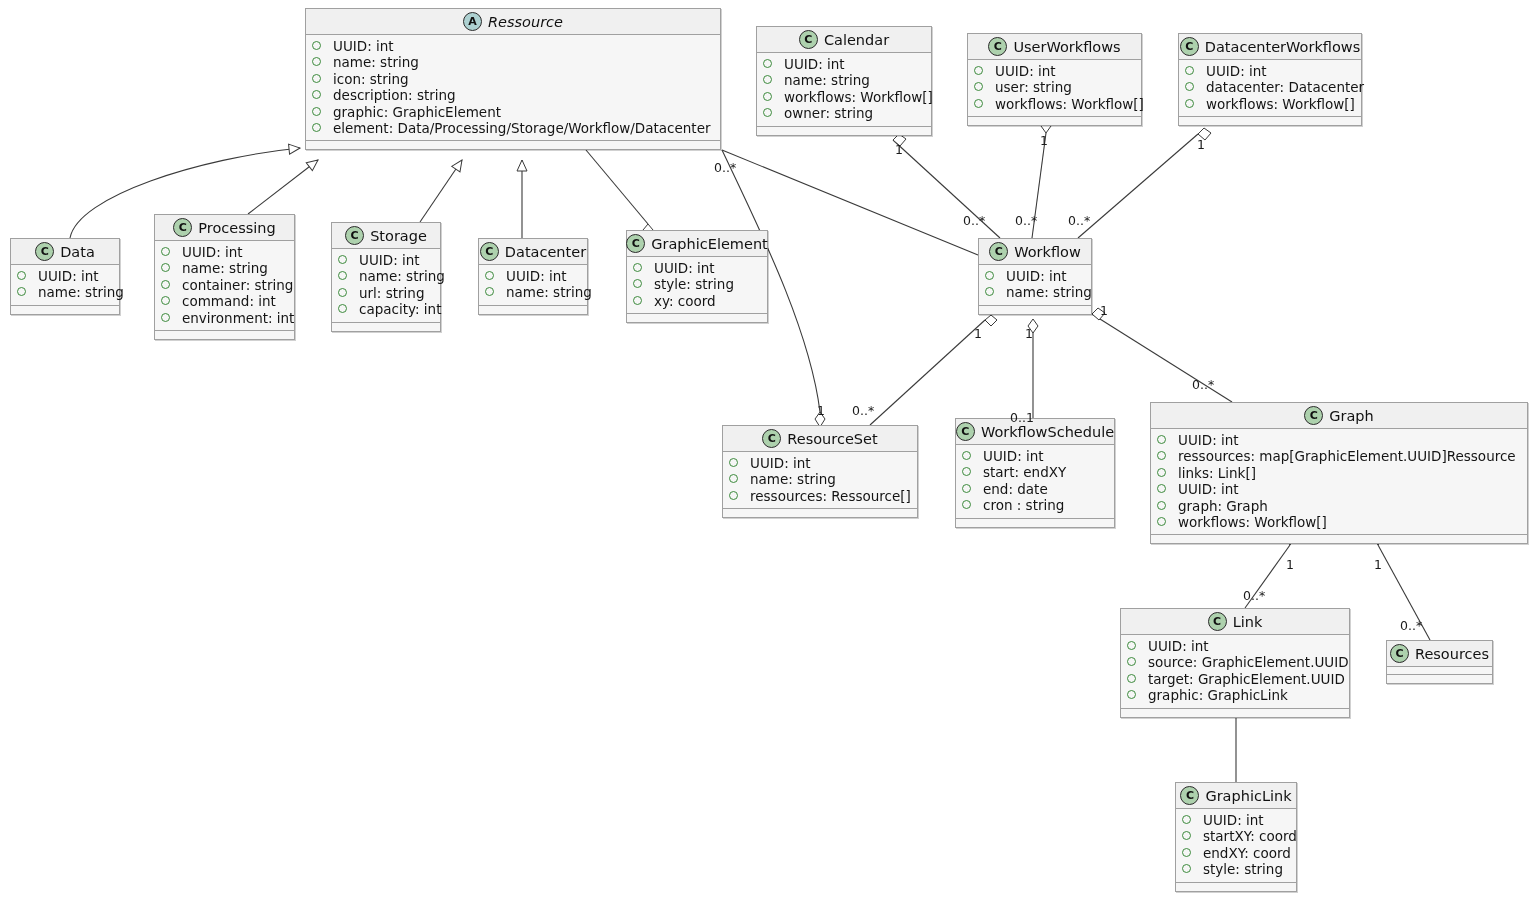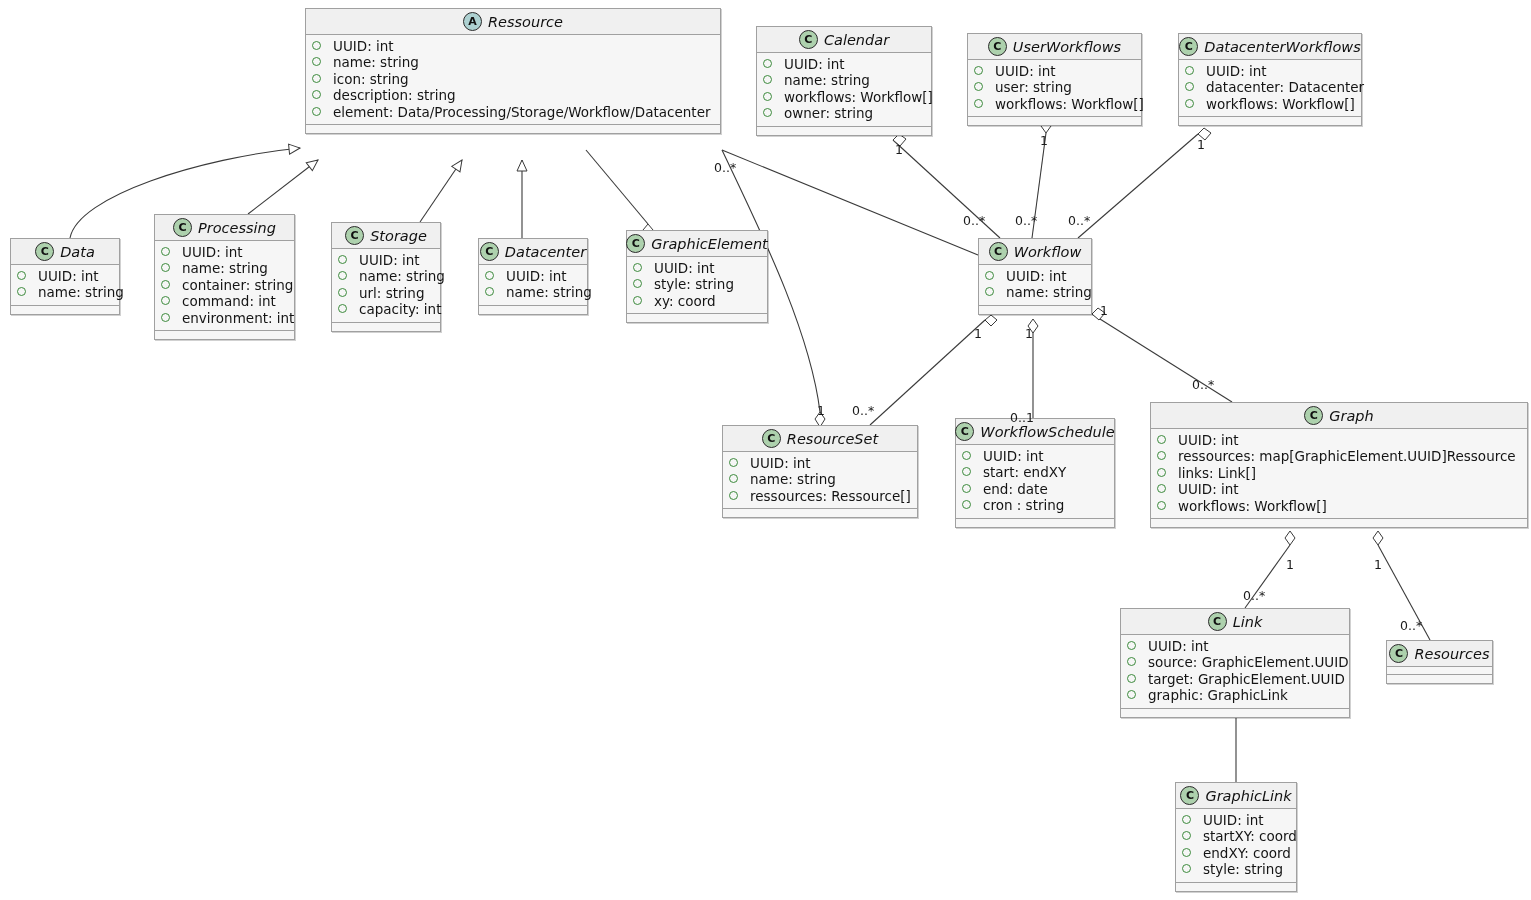--- a/index.html
+++ b/index.html
@@ -46,21 +46,20 @@
     color: #1a1a1a;
     white-space: nowrap;
   }
   .uml-header.abstract .uml-title {
     font-style: italic;
     text-align: right;
   }
   .uml-title {
     font-size: 14.5px;
     color: #111;
-    font-style: italic;
   }
   .badge {
     width: 17px;
     height: 17px;
     border-radius: 50%;
     border: 1px solid #2b2b2b;
     display: inline-flex;
     align-items: center;
     justify-content: center;
     font-size: 11px;
@@ -220,20 +219,24 @@
           <div class="attr">
             <span class="vis-pub"></span>
             <span>icon: string</span>
           </div>
           <div class="attr">
             <span class="vis-pub"></span>
             <span>description: string</span>
           </div>
           <div class="attr">
             <span class="vis-pub"></span>
+            <span>graphic: GraphicElement</span>
+          </div>
+          <div class="attr">
+            <span class="vis-pub"></span>
             <span>element: Data/Processing/Storage/Workflow/Datacenter</span>
           </div>
         </div>
         <div class="uml-methods"></div>
       </div>
       <div class="uml-class" style="left: 756px; top: 26px; width: 176px;">
         <div class="uml-header">
           <span class="badge badge-c">C</span>
           <span class="uml-title">Calendar</span>
         </div>
@@ -485,20 +488,24 @@
             <span class="vis-pub"></span>
             <span>ressources: map[GraphicElement.UUID]Ressource</span>
           </div>
           <div class="attr">
             <span class="vis-pub"></span>
             <span>links: Link[]</span>
           </div>
           <div class="attr">
             <span class="vis-pub"></span>
             <span>UUID: int</span>
+          </div>
+          <div class="attr">
+            <span class="vis-pub"></span>
+            <span>graph: Graph</span>
           </div>
           <div class="attr">
             <span class="vis-pub"></span>
             <span>workflows: Workflow[]</span>
           </div>
         </div>
         <div class="uml-methods"></div>
       </div>
       <div class="uml-class" style="left: 1120px; top: 608px; width: 230px;">
         <div class="uml-header">

